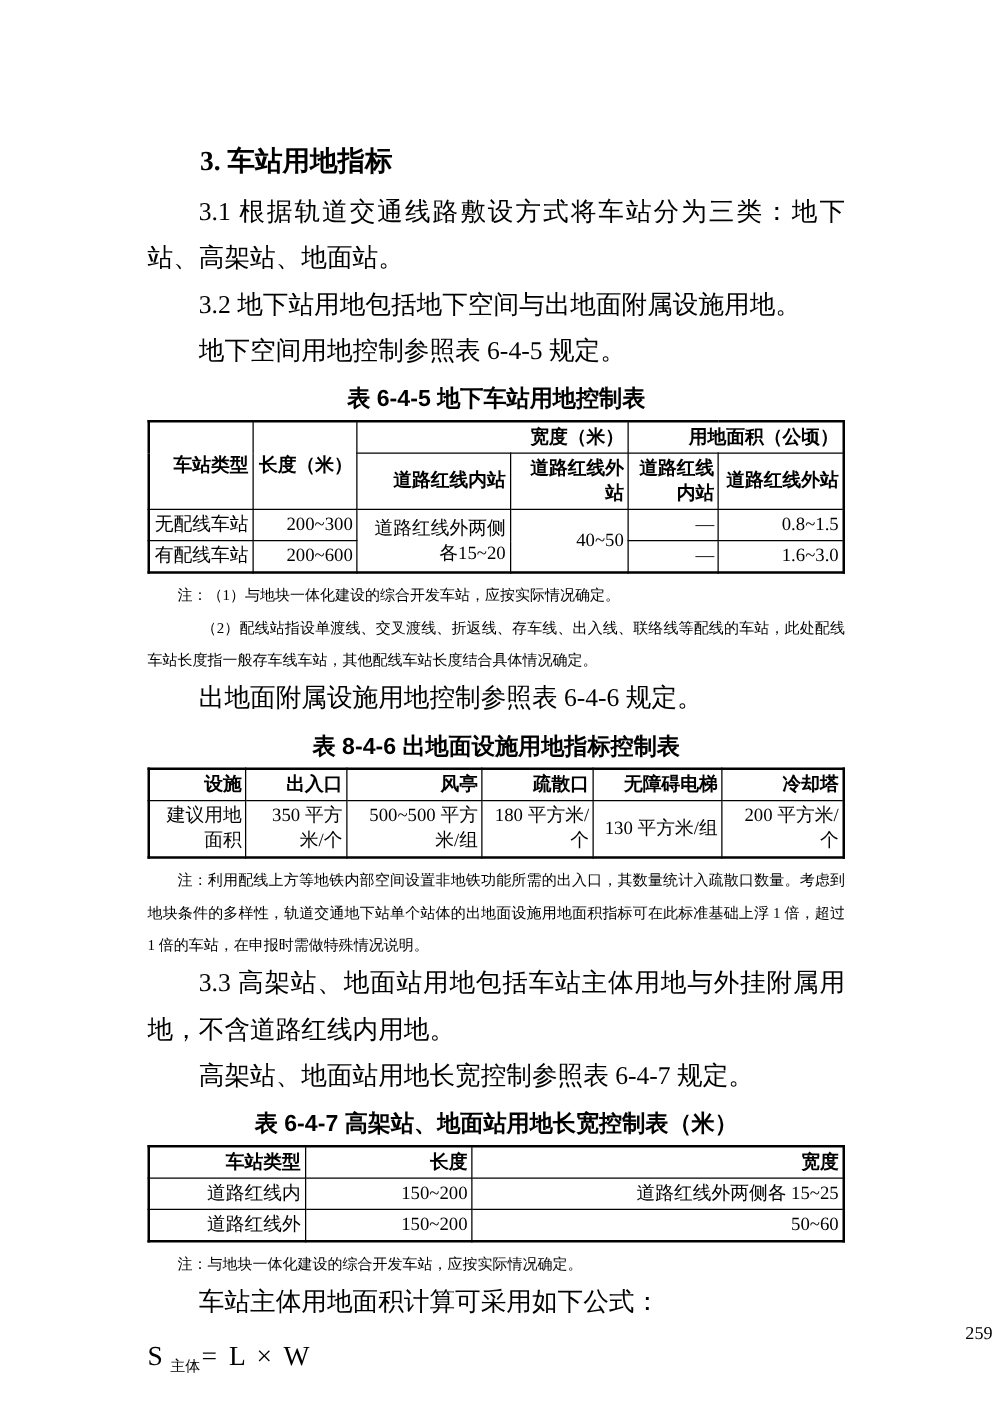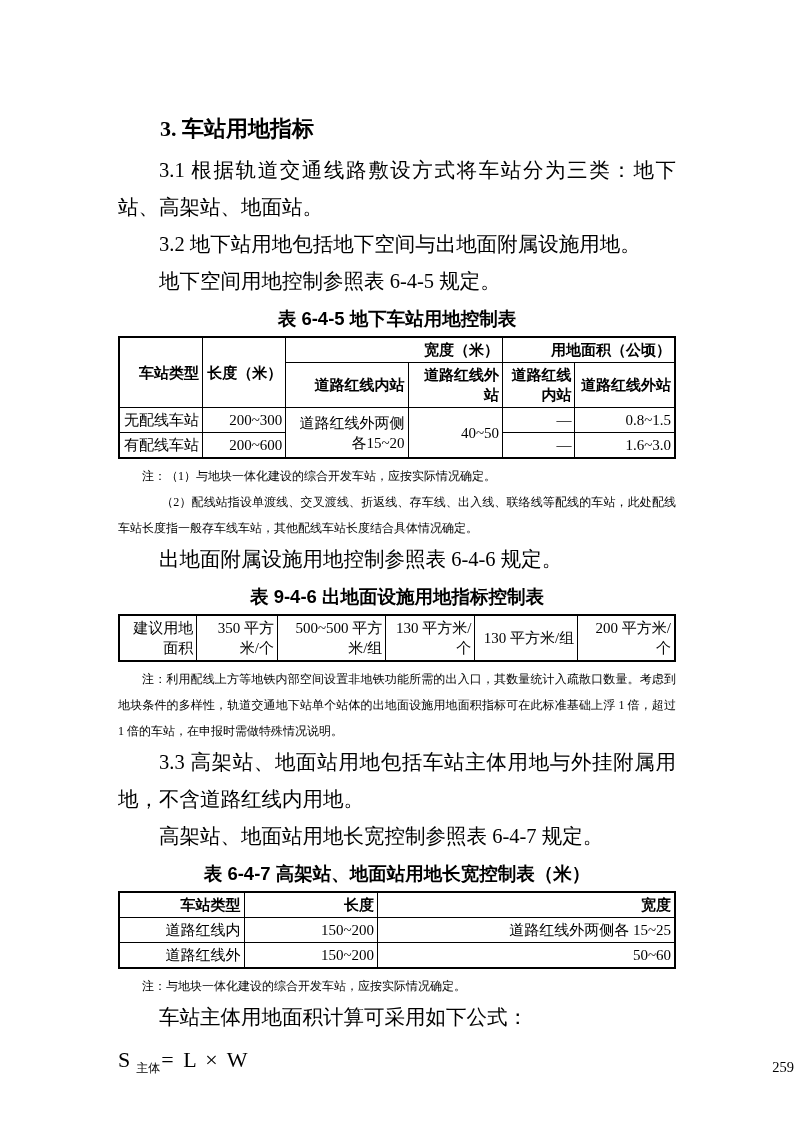--- a/index.html
+++ b/index.html
@@ -141,36 +141,44 @@
         <td>1.6~3.0</td>
       </tr>
     </tbody>
   </table>
 
   <p class="note note-indent1">注：（1）与地块一体化建设的综合开发车站，应按实际情况确定。</p>
   <p class="note cont note-indent2">（2）配线站指设单渡线、交叉渡线、折返线、存车线、出入线、联络线等配线的车站，此处配线车站长度指一般存车线车站，其他配线车站长度结合具体情况确定。</p>
 
   <p class="body-text indent2">出地面附属设施用地控制参照表 6-4-6 规定。</p>
 
-  <div class="tbl-title">表 9-4-6 出地面设施用地指标控制表</div>
+  <div class="tbl-title">表 8-4-6 出地面设施用地指标控制表</div>
   <table class="doc-table t646">
     <colgroup>
       <col style="width:14%">
         <col style="width:14.5%">
         <col style="width:19.5%">
       <col style="width:16%">
         <col style="width:18.5%">
         <col style="width:17.5%">
     </colgroup>
     <tbody>
+      <tr>
+        <td class="hd">设施</td>
+        <td class="hd">出入口</td>
+        <td class="hd">风亭</td>
+        <td class="hd">疏散口</td>
+        <td class="hd">无障碍电梯</td>
+        <td class="hd">冷却塔</td>
+      </tr>
       <tr class="drow">
         <td>建议用地面积</td>
         <td>350 平方米/个</td>
         <td>500~500 平方米/组</td>
-        <td>130 平方米/个</td>
+        <td>180 平方米/个</td>
         <td>130 平方米/组</td>
         <td>200 平方米/个</td>
       </tr>
     </tbody>
   </table>
 
   <p class="note note-indent1">注：利用配线上方等地铁内部空间设置非地铁功能所需的出入口，其数量统计入疏散口数量。考虑到地块条件的多样性，轨道交通地下站单个站体的出地面设施用地面积指标可在此标准基础上浮 1 倍，超过 1 倍的车站，在申报时需做特殊情况说明。</p>
 
   <p class="body-text indent2">3.3 高架站、地面站用地包括车站主体用地与外挂附属用地，不含道路红线内用地。</p>
   <p class="body-text indent2">高架站、地面站用地长宽控制参照表 6-4-7 规定。</p>

